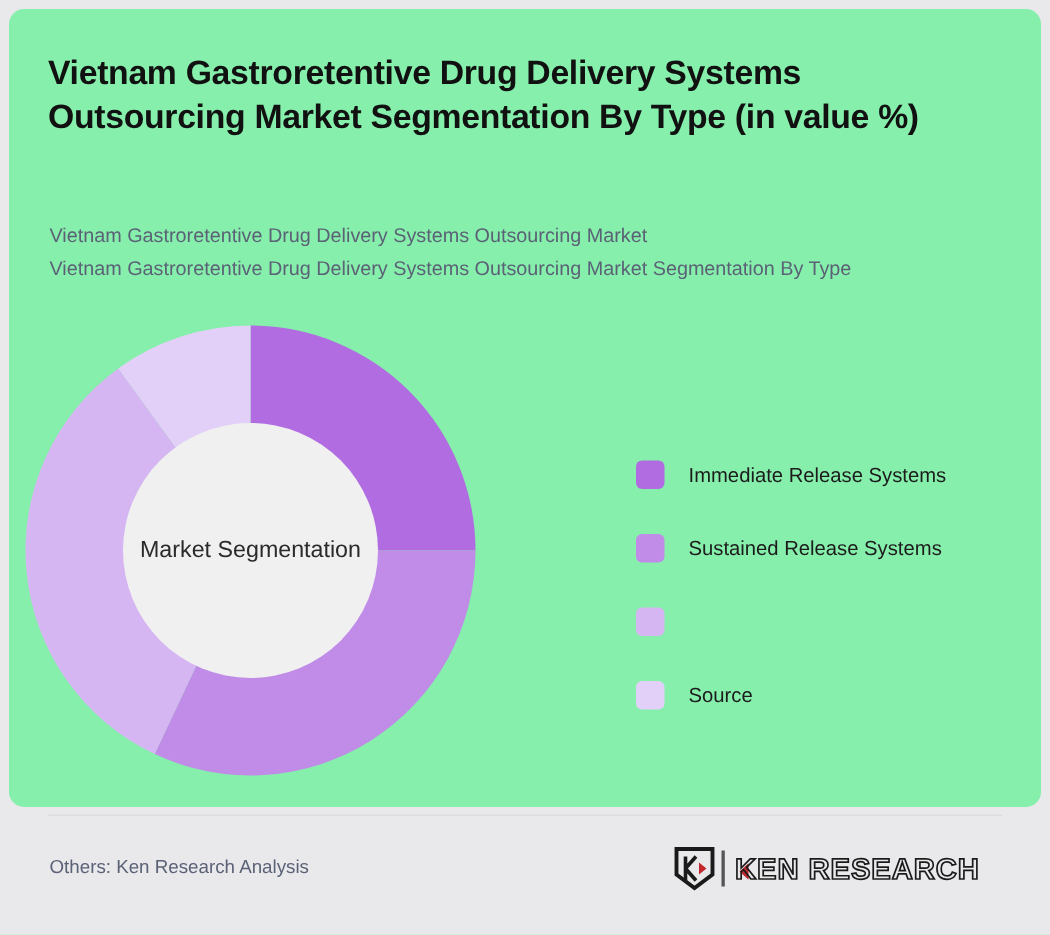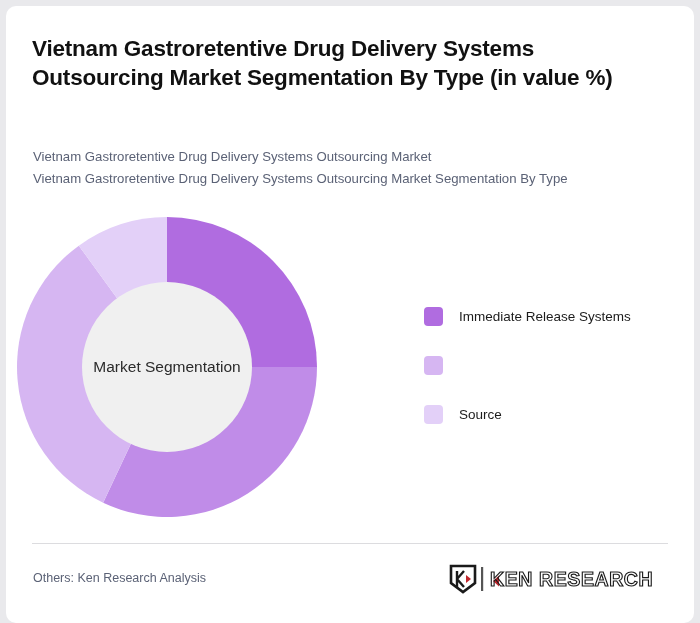--- a/index.html
+++ b/index.html
@@ -11,22 +11,22 @@
     width: 700px;
     height: 623px;
     font-family: "Liberation Sans", sans-serif;
     overflow: hidden;
   }
   .card {
     position: absolute;
     left: 6px;
     top: 6px;
     width: 688px;
-    height: 617px;
-    background: #ffffff;
+    height: 532px;
+    background: #86efac;
     border-radius: 10px;
     box-sizing: border-box;
   }
   .title {
     position: absolute;
     left: 26px;
     top: 28px;
     width: 626px;
     font-size: 22.5px;
     font-weight: bold;
@@ -150,20 +150,24 @@
       </svg>
       <div class="center-label">Market Segmentation</div>
     </div>
 
     <div class="legend" id="legend">
         <div class="legend-item">
           <span class="legend-swatch" style="background: rgb(176, 108, 224);"></span>
           <span class="legend-label">Immediate Release Systems</span>
         </div>
         <div class="legend-item">
+          <span class="legend-swatch" style="background: rgb(192, 140, 232);"></span>
+          <span class="legend-label">Sustained Release Systems</span>
+        </div>
+        <div class="legend-item">
           <span class="legend-swatch" style="background: rgb(214, 182, 242);"></span>
         </div>
         <div class="legend-item">
           <span class="legend-swatch" style="background: rgb(227, 208, 248);"></span>
           <span class="legend-label">Source</span>
         </div>
       </div>
 
   </div>
 

